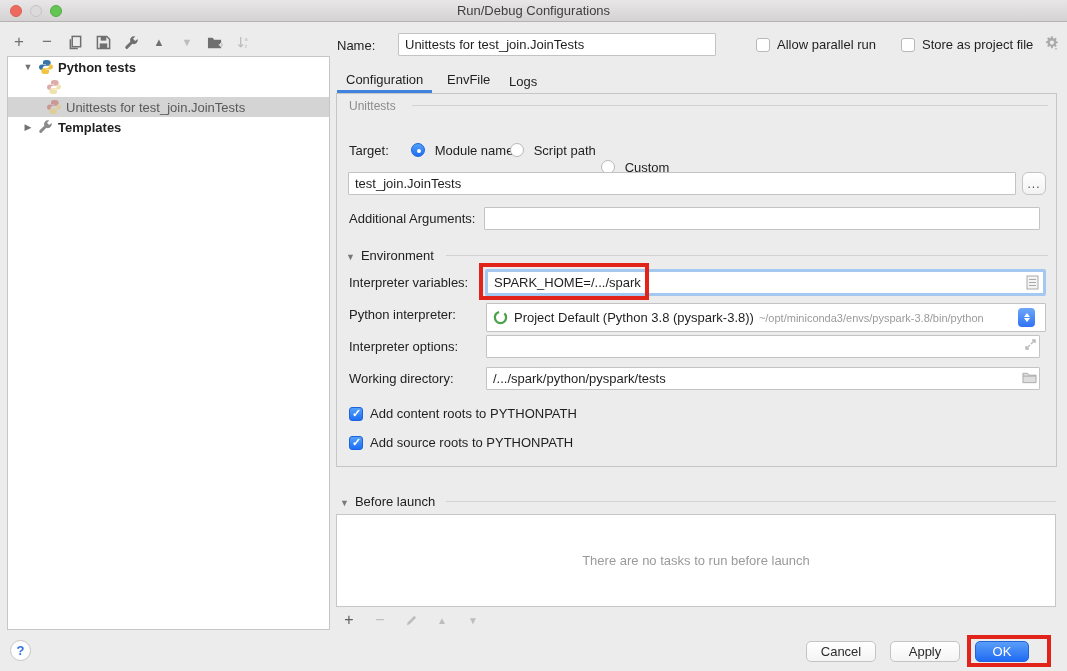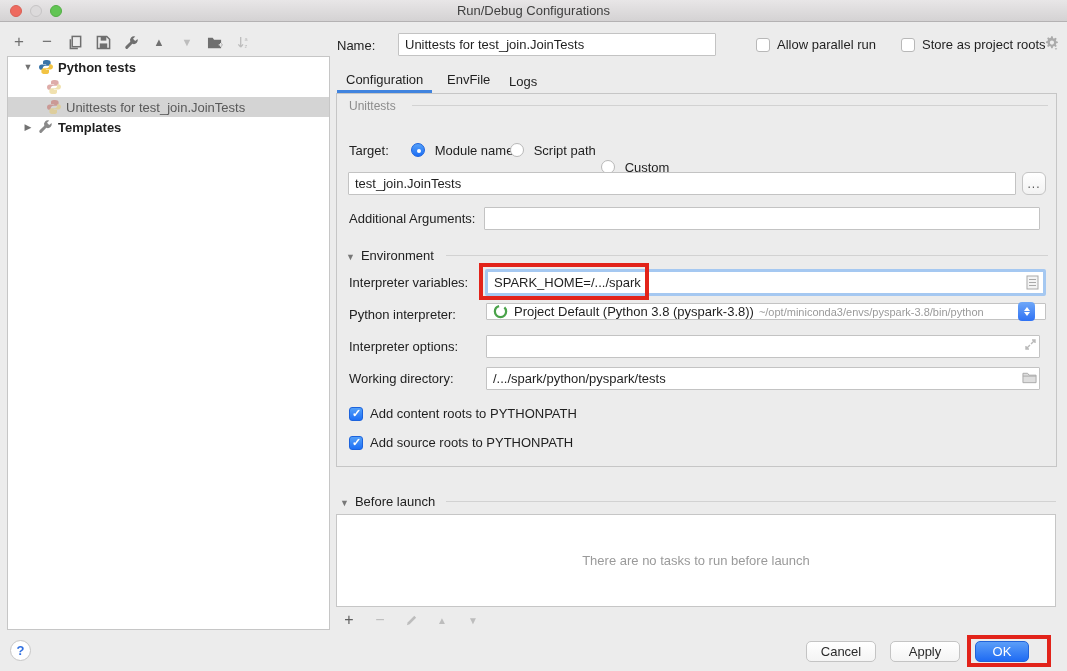--- a/index.html
+++ b/index.html
@@ -201,21 +201,21 @@
 
 <div class="abs lbl" style="left:337px; top:38px;">Name:</div>
 <input class="abs field" style="left: 398px; top: 33px; width: 318px; height: 23px;" value="Unittests for test_join.JoinTests">
 
 <div class="abs cbrow" style="left:756px; top:37px;">
   <span class="cb"></span>
   <span>Allow parallel run</span>
 </div>
 <div class="abs cbrow" style="left:901px; top:37px;">
   <span class="cb"></span>
-  <span>Store as project roots</span>
+  <span>Store as project file</span>
 </div>
 <div class="abs" style="left:1043px; top:34px;">
   <svg width="17" height="17" viewBox="0 0 16 16">
       <path fill="#ababab" d="M14 8.7V7.3l-1.5-.4c-.1-.4-.2-.7-.4-1l.8-1.4-1-1-1.4.8c-.3-.2-.6-.3-1-.4L9.1 2H7.7l-.4 1.5c-.4.1-.7.2-1 .4l-1.4-.8-1 1 .8 1.4c-.2.3-.3.6-.4 1L2.8 7v1.4l1.5.4c.1.4.2.7.4 1l-.8 1.4 1 1 1.4-.8c.3.2.6.3 1 .4l.4 1.5h1.4l.4-1.5c.4-.1.7-.2 1-.4l1.4.8 1-1-.8-1.4c.2-.3.3-.6.4-1l1.5-.4zM8.4 10a2 2 0 1 1 0-4 2 2 0 0 1 0 4z"></path>
       <path d="M11 13.5l1.2 1.5 1.2-1.5z" fill="#ababab"></path>
     </svg>
 </div>
 
 <div class="abs tab" style="left:346px; top:72px;">Configuration</div>
 <div class="abs tab" style="left:447px; top:72px;">EnvFile</div>
@@ -256,21 +256,21 @@
 <div class="abs" style="left:485px; top:269px; width:561px; height:27px; border:3px solid #a5c8f1; border-radius:2px; background:#fff;"></div>
 <input class="abs field" style="left: 488px; top: 272px; width: 555px; height: 21px; border: none;" value="SPARK_HOME=/.../spark">
 <div class="abs" style="left:1026px; top:275px;">
   <svg width="13" height="15" viewBox="0 0 13 15">
       <rect x="1" y="1" width="11" height="13" fill="#f4f4f4" stroke="#a9a9a9"></rect>
       <path d="M3 4.5h7M3 7.5h7M3 10.5h7" stroke="#a9a9a9" stroke-width="1.2"></path>
     </svg>
 </div>
 
 <div class="abs lbl" style="left:349px; top:307px;">Python interpreter:</div>
-<div class="abs field" style="left:486px; top:303px; width:560px; height:17px; display:flex; align-items:center; padding:0 10px 0 6px;">
+<div class="abs field" style="left:486px; top:303px; width:560px; height:29px; display:flex; align-items:center; padding:0 10px 0 6px;">
   <span style="margin-right:6px; display:flex;">
     <svg width="15" height="15" viewBox="0 0 16 16">
         <circle cx="8" cy="8" r="6" fill="none" stroke="#4aa24a" stroke-width="2.4" stroke-dasharray="26 6"></circle>
       </svg>
   </span>
   <span style="white-space:nowrap;">Project Default (Python 3.8 (pyspark-3.8))</span>
   <span class="graypath" style="margin-left:5px; white-space:nowrap; overflow:hidden; flex:1;">~/opt/miniconda3/envs/pyspark-3.8/bin/python</span>
   <span class="spinner">
       <i class="up"></i>
       <i class="dn"></i>

